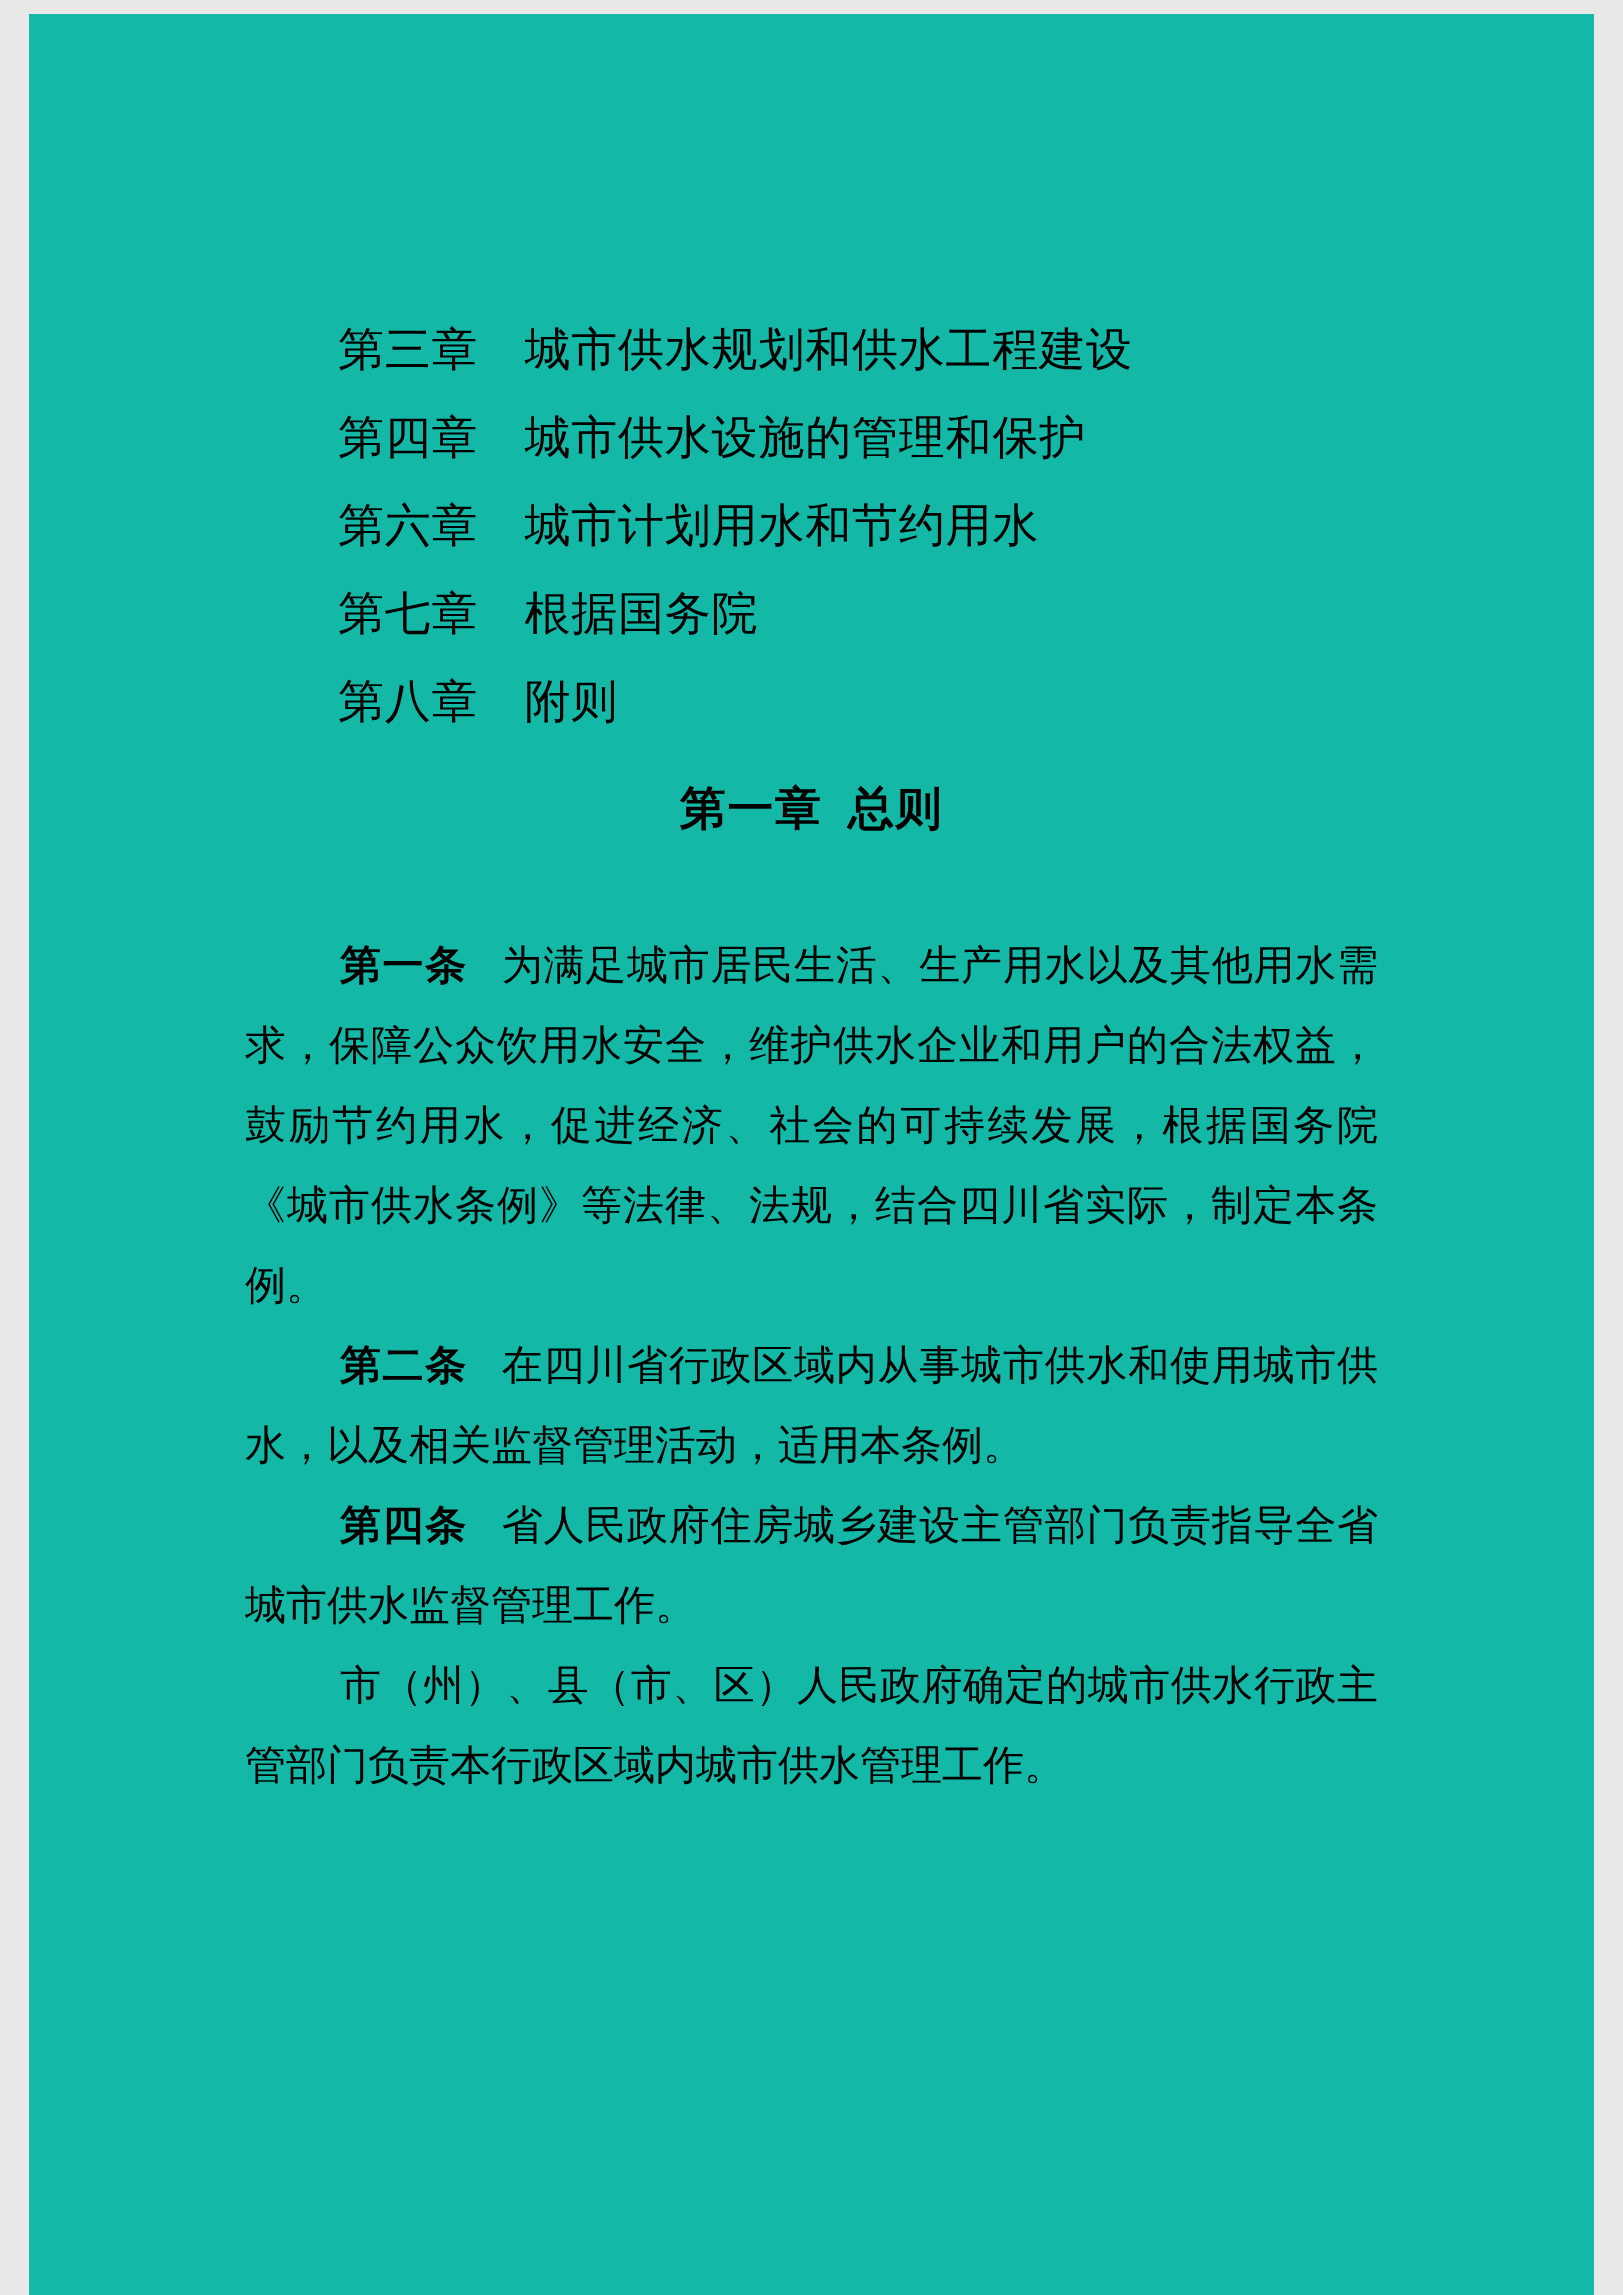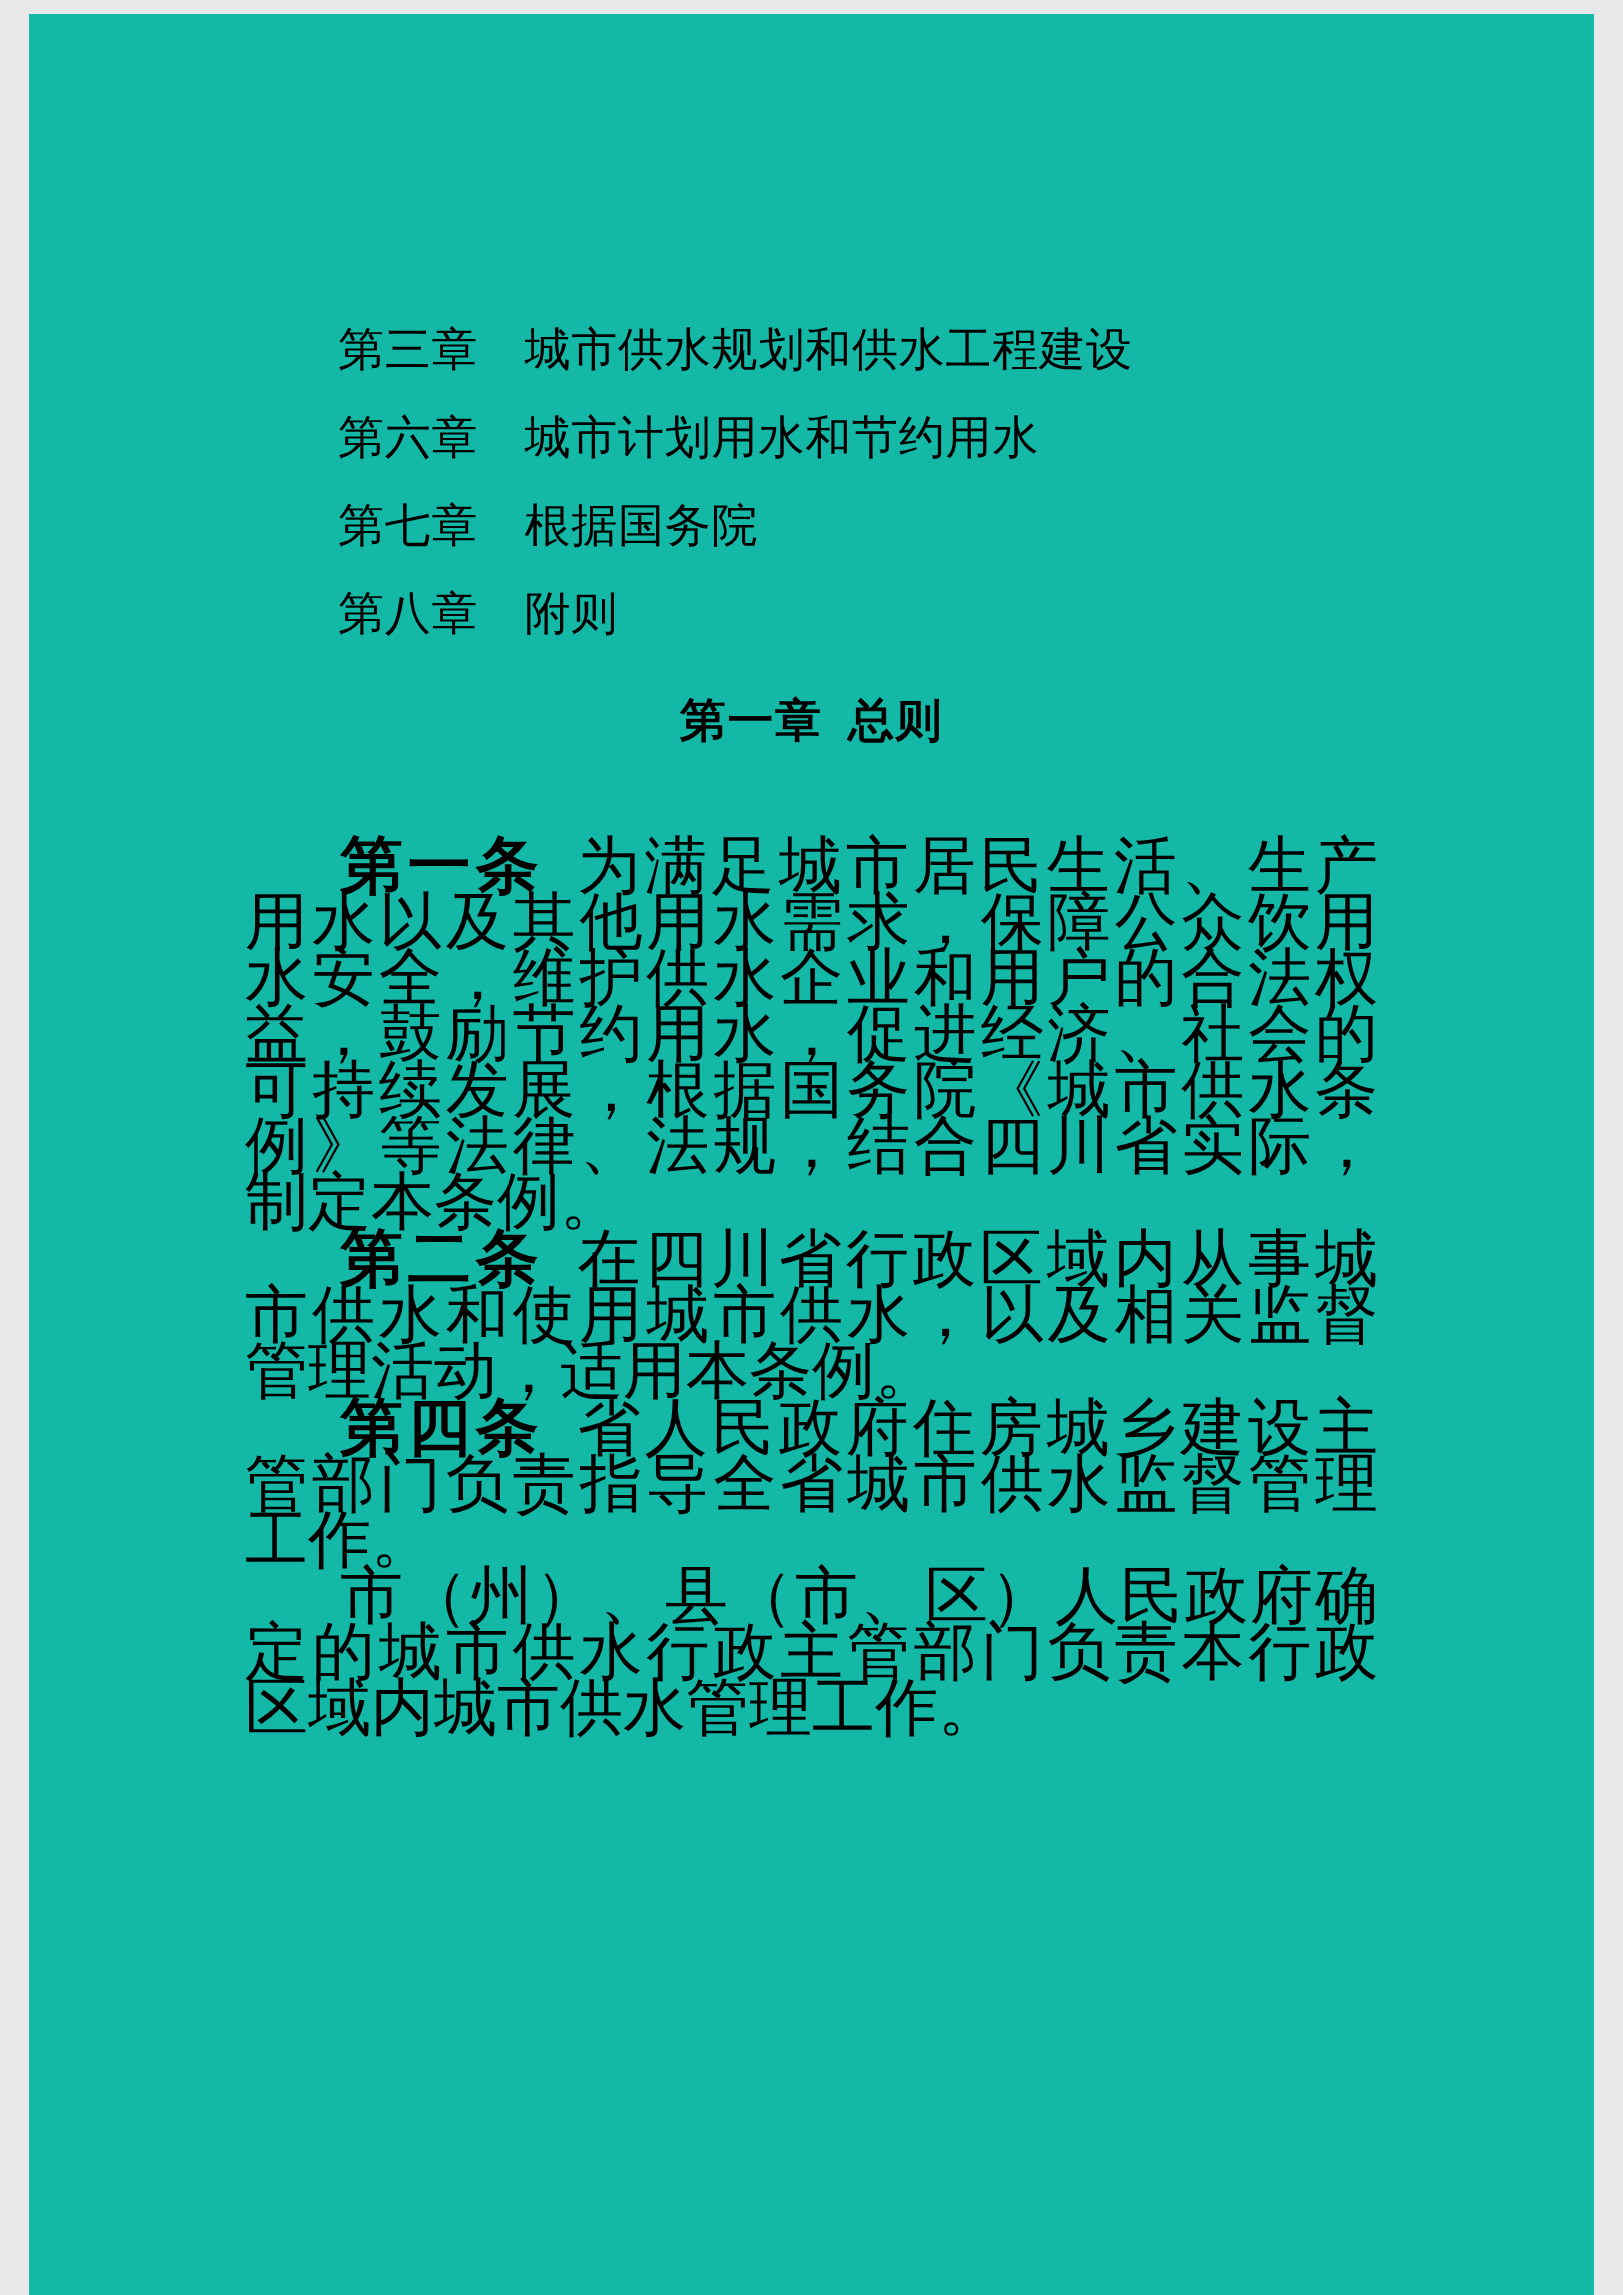--- a/index.html
+++ b/index.html
@@ -34,22 +34,22 @@
     font-weight: bold;
     line-height: 76px;
     text-align: center;
     letter-spacing: 1.6px;
   }
   .heading-gap { display: inline-block; width: 0.55em; }
   
   .body {
     margin: 79px 216px 0 216px;
     font-family: "Liberation Serif", serif;
-    font-size: 63px;
-    line-height: 56px;
+    font-size: 41px;
+    line-height: 80px;
     text-align: justify;
     text-justify: inter-ideograph;
   }
   .article {
     margin: 0;
     padding: 0;
     text-indent: 95px;
   }
   .article-label {
     font-family: "Liberation Sans", sans-serif;
@@ -60,20 +60,23 @@
   .article-label:empty { display: none; margin: 0; }
 </style>
 </head>
 <body>
 
 <div class="page">
 
   <div class="toc">
     <div class="toc-row">
       <span class="toc-chapter">第三章</span><span class="toc-title">城市供水规划和供水工程建设</span>
+    </div>
+    <div class="toc-row">
+      <span class="toc-chapter">第四章</span><span class="toc-title">城市供水设施的管理和保护</span>
     </div>
     <div class="toc-row">
       <span class="toc-chapter">第六章</span><span class="toc-title">城市计划用水和节约用水</span>
     </div>
     <div class="toc-row">
       <span class="toc-chapter">第七章</span><span class="toc-title">根据国务院</span>
     </div>
     <div class="toc-row">
       <span class="toc-chapter">第八章</span><span class="toc-title">附则</span>
     </div>

